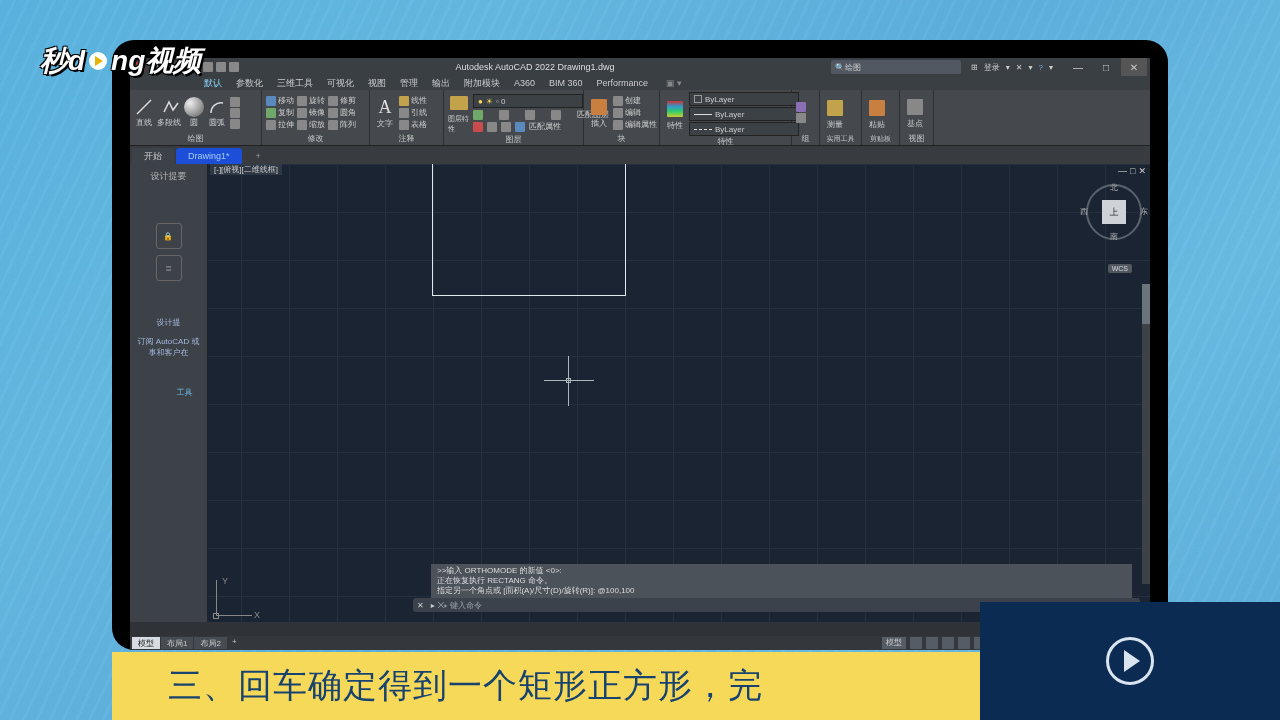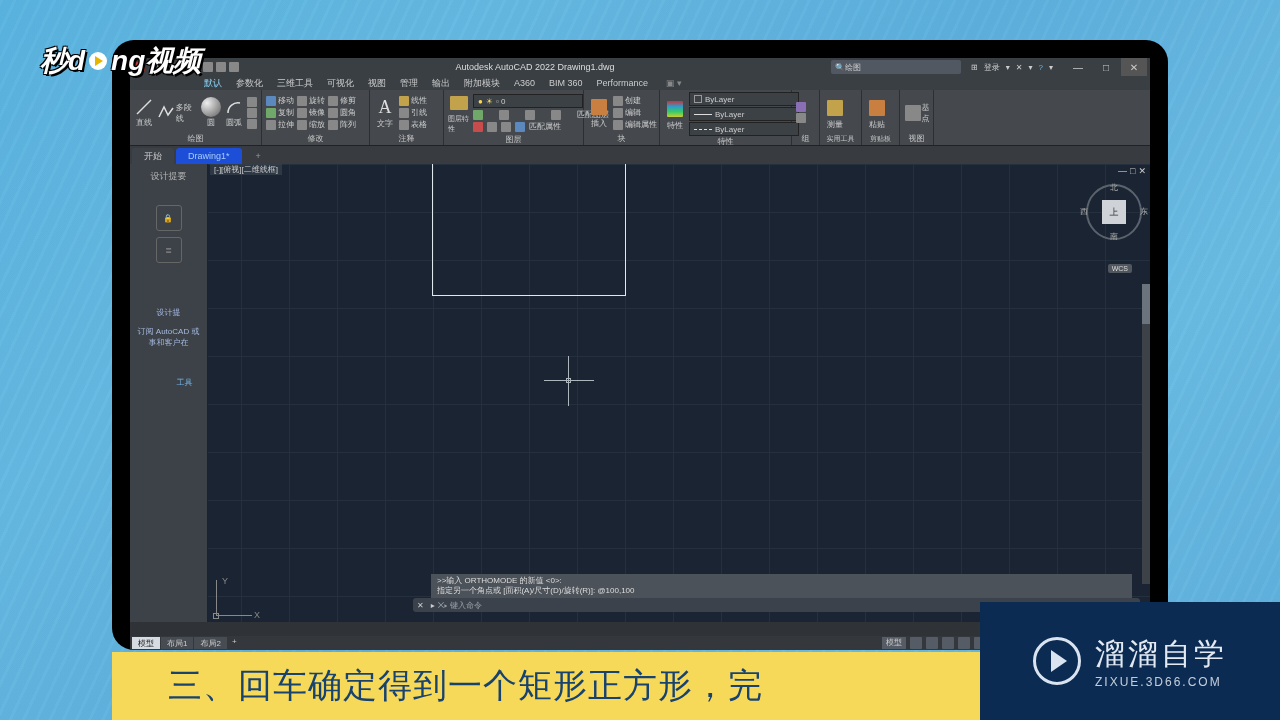--- a/index.html
+++ b/index.html
@@ -37,23 +37,23 @@
 .yellow-icon{background:#c2a24a;}
 .purple-icon{background:#8b6fb5;}
 .orange-icon{background:#c87f3f;}
 .doc-tabs{height:18px;background:#383c41;display:flex;align-items:end;}
 .doc-tab{height:16px;padding:0 12px;font-size:9px;color:#ccc;display:flex;align-items:center;border-top-left-radius:3px;border-top-right-radius:3px;margin-left:2px;}
 .doc-tab.active{background:#1d4ed8;color:#a6ccf7;}
 .doc-tab.start{background:#3d4248;}
 .plus-tab{width:18px;text-align:center;color:#999;}
 .workspace{position:absolute;left:0;right:0;top:106px;bottom:28px;display:flex;}
 .palette{width:78px;background:#3d4248;border-right:1px solid #222;display:flex;flex-direction:column;align-items:center;padding-top:6px;color:#b4b4b4;font-size:8px;}
-.palette-title{font-size:9px;margin-bottom:22px;}
+.palette-title{font-size:9px;margin-bottom:40px;}
 .palette .bigbtn{width:26px;height:26px;border:1px solid #666;border-radius:3px;margin-bottom:6px;display:flex;align-items:center;justify-content:center;color:#888;}
-.palette-sub{text-align:center;font-size:8px;color:#a4b9e0;margin-top:38px;line-height:1.4;padding:0 4px;}
+.palette-sub{text-align:center;font-size:8px;color:#a4b9e0;margin-top:30px;line-height:1.4;padding:0 4px;}
 .palette-link{color:#6fb2e6;margin-top:28px;font-size:8px;margin-left:32px;}
 .canvas{flex:1;background:#1a2432;position:relative;}
 .view-label{position:absolute;left:2px;top:0;font-size:8px;color:#ccc;background:rgba(60,70,80,.6);padding:0 4px;}
 .grid{position:absolute;inset:0;
   background-image:linear-gradient(#25303e 1px,transparent 1px),linear-gradient(90deg,#25303e 1px,transparent 1px);
   background-size:48px 48px;background-position:-15px 0;}
 .rect{position:absolute;left:224px;top:0;width:194px;height:132px;border:1px solid #dfe8ee;border-top:none;}
 .crosshair{position:absolute;left:336px;top:192px;width:50px;height:50px;}
 .crosshair::before,.crosshair::after{content:"";position:absolute;background:#aeb6bd;}
 .crosshair::before{left:24px;top:0;width:1px;height:50px;}
@@ -173,21 +173,21 @@
     <div class="ribbon-panel" style="width:132px">
       <div class="tools">
         <div style="display:flex;flex-direction:column;align-items:center">
               <div class="line-tool">
                 <svg viewBox="0 0 18 18">
                   <line x1="2" y1="16" x2="16" y2="2" stroke="#ddd" stroke-width="1.5"></line>
                 </svg>
               </div>
               <span>直线</span>
             </div>
-        <div style="display:flex;flex-direction:row;align-items:flex-start">
+        <div style="display:flex;flex-direction:column;align-items:flex-end">
               <div class="line-tool">
                 <svg viewBox="0 0 18 18">
                   <polyline points="2,14 7,4 11,12 16,5" stroke="#ddd" fill="none" stroke-width="1.5"></polyline>
                 </svg>
               </div>
               <span>多段线</span>
             </div>
         <div style="display:flex;flex-direction:column;align-items:center">
               <div class="sphere"></div>
               <span>圆</span>
@@ -409,21 +409,21 @@
                 <span class="mini-icon orange-icon" style="width:16px;height:16px"></span>
               </div>
               <span>粘贴</span>
             </div>
           </div>
       <div class="label" style="font-size:7px">剪贴板</div>
     </div>
 
     <div class="ribbon-panel" style="width:34px">
       <div class="tools">
-            <div style="display:flex;flex-direction:row;align-items:center">
+            <div style="display:flex;flex-direction:column;align-items:center">
               <div class="big-icon">
                 <span class="mini-icon" style="width:16px;height:16px"></span>
               </div>
               <span>基点</span>
             </div>
           </div>
       <div class="label">视图</div>
     </div>
   </div>
 
@@ -475,20 +475,21 @@
         </div>
         <div class="wcs">WCS</div>
       </div>
 
       <div class="vscroll">
             <div class="thumb"></div>
           </div>
 
       <div class="cmdhist">
         <div>&gt;&gt;输入 ORTHOMODE 的新值 &lt;0&gt;:</div>
+        <div>正在恢复执行 RECTANG 命令。</div>
         <div>指定另一个角点或 [面积(A)/尺寸(D)/旋转(R)]: @100,100</div>
       </div>
       <div class="cmdline">
         <span class="x">✕</span>
             <span class="chev">▸</span>
         <span class="txt">⨉▸  键入命令</span>
         <span style="padding:0 6px">▴</span>
       </div>
     </div>
   </div>
@@ -520,17 +521,13 @@
     </div>
   </div>
 
 </div>
 </div>
 
 <div class="yellow-sub">三、回车确定得到一个矩形正方形，完</div>
 
 <div class="brand-box">
   <div class="plogo"></div>
-  <div class="txt">
-    <div class="cn">溜溜自学</div>
-    <div class="en">ZIXUE.3D66.COM</div>
-  </div>
 </div>
 
 </body></html>

